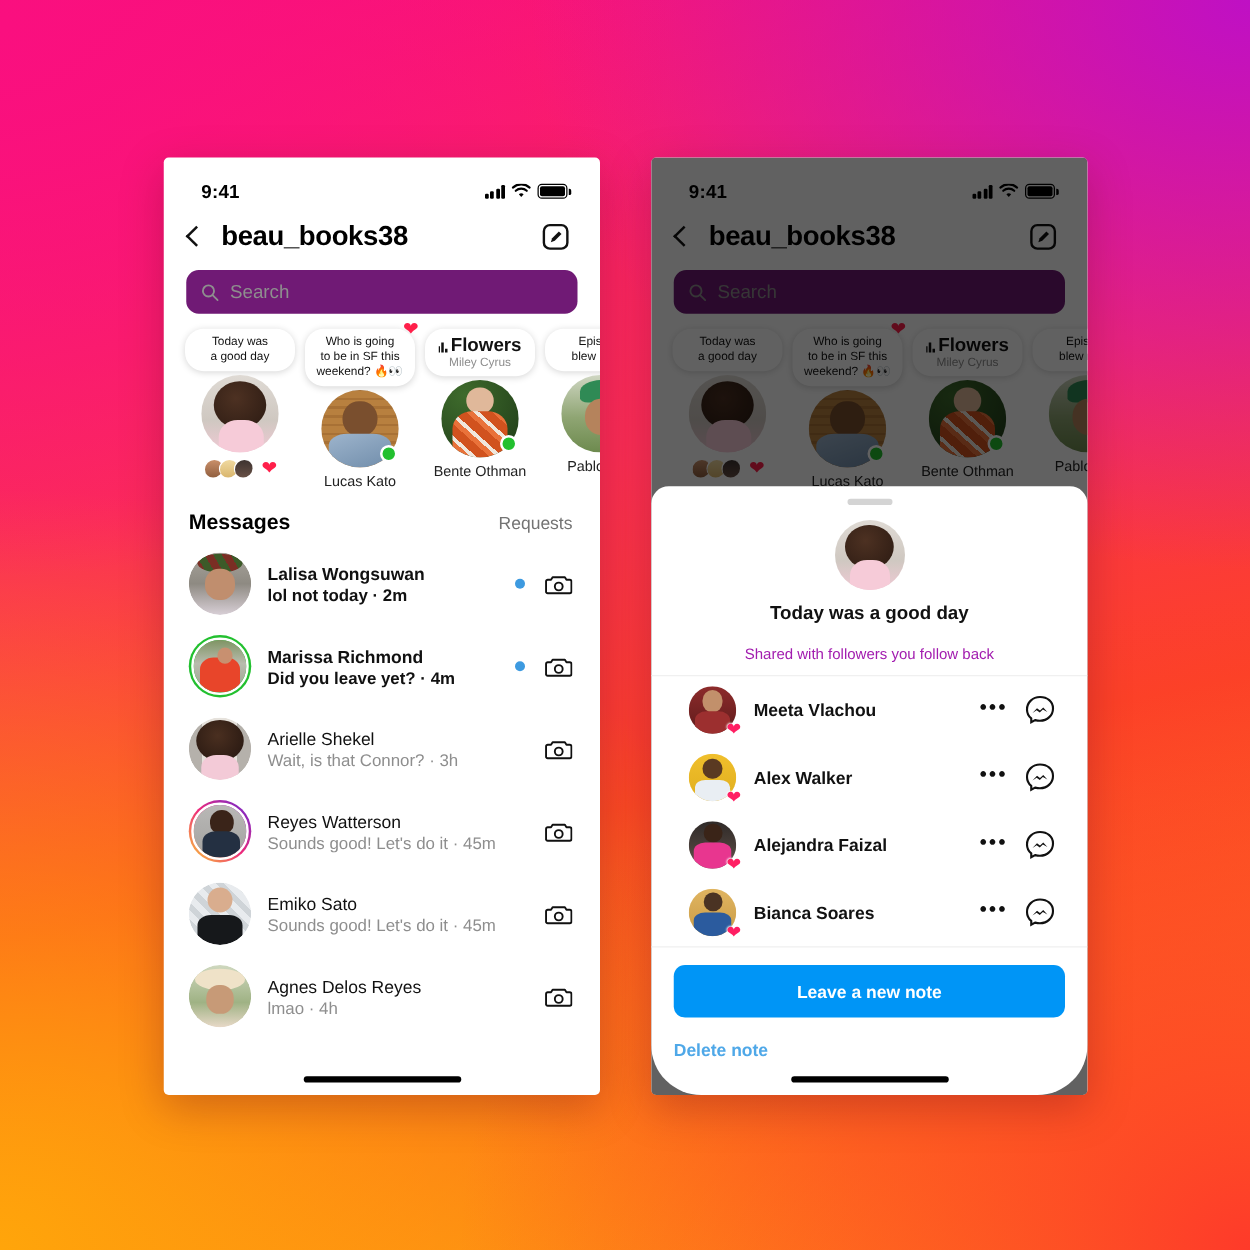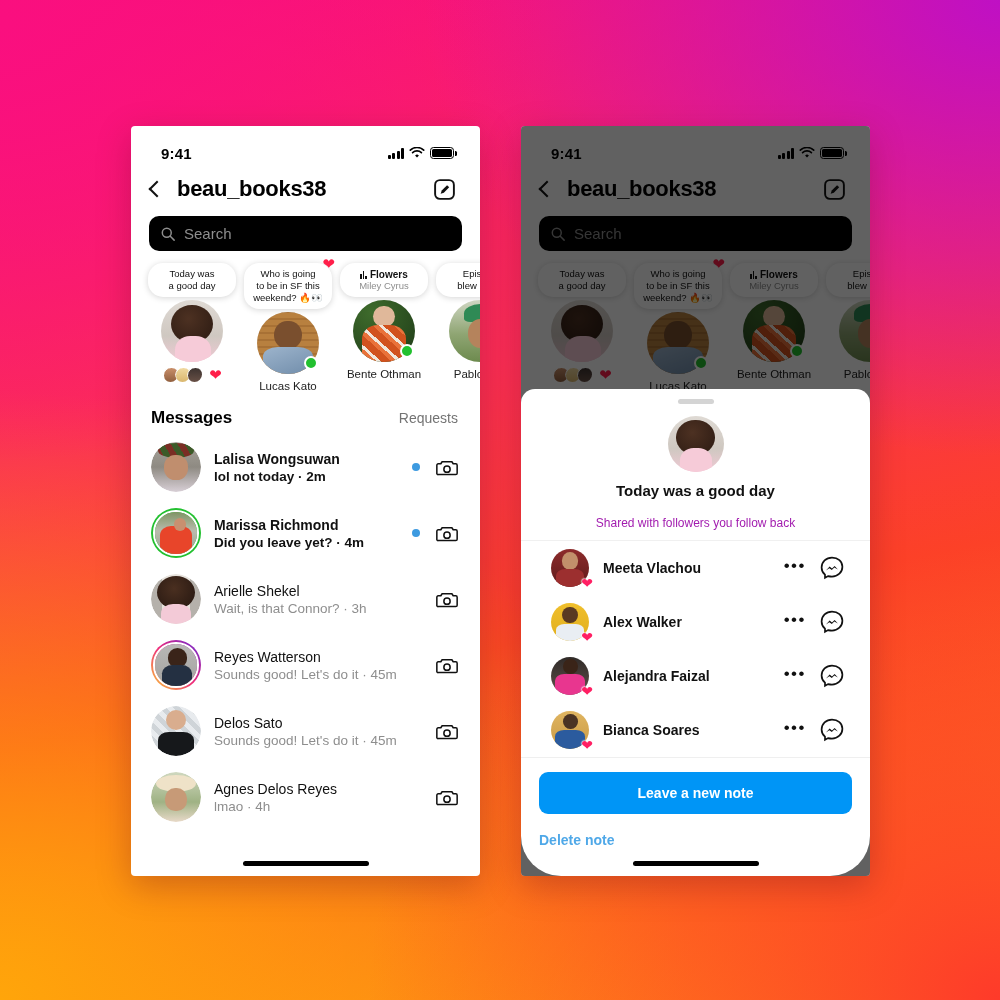--- a/index.html
+++ b/index.html
@@ -55,40 +55,40 @@
     justify-content: flex-end;
   }
   .back-chevron { width: 12px; height: 12px; border-left: 2.6px solid #111;
                   border-bottom: 2.6px solid #111; transform: rotate(45deg);
                   margin-right: 2px; flex: none; }
   .ig-title { font-size: 22px; font-weight: 700; color: #000; letter-spacing: -.3px; flex: 1; }
   .compose { width: 23px; height: 23px; flex: none; }
 
   
   .search {
-    margin: 4px 18px 0; height: 35px; border-radius: 10px; background: #000000;
+    margin: 4px 18px 0; height: 35px; border-radius: 10px; background: #701a75;
     display: flex; align-items: center; gap: 9px; padding: 0 12px;
   }
   .search-txt { font-size: 15px; color: #8e8e8e; }
 
   
   .notes-tray {
     display: flex; gap: 2px; padding: 12px 12px 4px 14px;
     overflow: hidden; white-space: nowrap;
   }
   .note-cell { width: 94px; flex: none; position: relative; text-align: center; }
   .note-bubble {
     position: relative; background: #fff; border-radius: 15px;
     box-shadow: 0 1px 6px rgba(0,0,0,.17); padding: 5px 7px;
     min-height: 34px; display: flex; flex-direction: column; justify-content: center;
     margin: 0 auto 3px; width: 88px;
   }
   .note-bubble .line { font-size: 9.5px; line-height: 12px; color: #111;
                        white-space: normal; font-weight: 400; }
-  .note-bubble.music .t1 { font-size: 10px; font-weight: 700; color: #111; }
+  .note-bubble.music .t1 { font-size: 15px; font-weight: 700; color: #111; }
   .note-bubble.music .t2 { font-size: 9.5px; color: #8e8e8e; }
   .eq { display:inline-flex; align-items:flex-end; gap:1px; height:8px;
         vertical-align:-1px; margin-right:3px; }
   .eq i { width:1.6px; background:#111; display:block; }
   .eq i:nth-child(1){height:5px} .eq i:nth-child(2){height:8px} .eq i:nth-child(3){height:3px}
   .note-heart { position: absolute; right: -3px; top: -7px; font-size: 15px; color: #ff1f4a; line-height:1; }
   .note-av-wrap { position: relative; width: 62px; height: 62px; margin: 0 auto; }
   .note-av { width: 62px; height: 62px; border-radius: 50%; overflow: hidden; }
   .online-dot { position: absolute; right: 1px; bottom: 4px; width: 14px; height: 14px;
                 border-radius: 50%; background: #22c02f; border: 2.4px solid #fff; }
@@ -439,21 +439,21 @@
           </svg>
         </div>
       </div>
       <div class="msg-row">
         <div class="av-ring ring-none">
           <div class="inner">
             <div class="ph p-emiko"></div>
           </div>
         </div>
         <div class="msg-txt">
-          <div class="msg-name">Delos Sato</div>
+          <div class="msg-name">Emiko Sato</div>
           <div class="msg-prev">Sounds good! Let's do it · 45m</div>
         </div>
         <div class="msg-right">
           <span class="dot-blue hide"></span>
           <svg class="cam" viewBox="0 0 26 22">
             <path d="M2.6 6.6h3.1l1.5-2.4h11.6l1.5 2.4h3.1a1.6 1.6 0 0 1 1.6 1.6v9.6a1.6 1.6 0 0 1-1.6 1.6H2.6A1.6 1.6 0 0 1 1 18.4V8.2a1.6 1.6 0 0 1 1.6-1.6z" fill="none" stroke="#111" stroke-width="1.8" stroke-linejoin="round"></path>
             <circle cx="13" cy="13" r="3.7" fill="none" stroke="#111" stroke-width="1.8"></circle>
           </svg>
         </div>
       </div>

